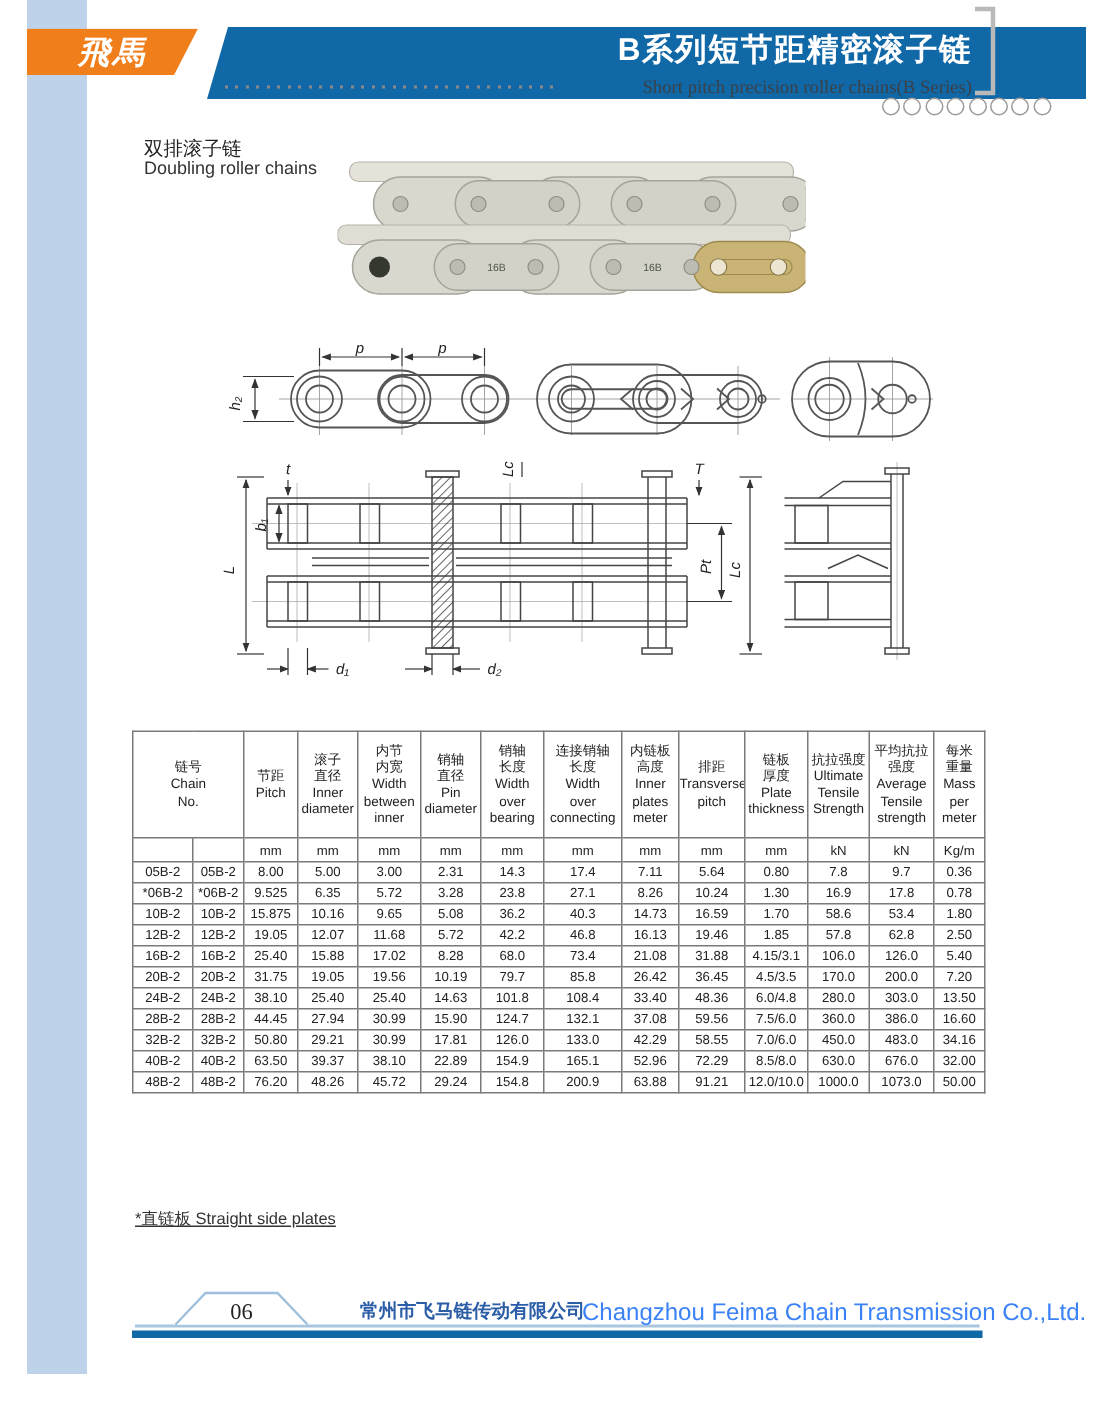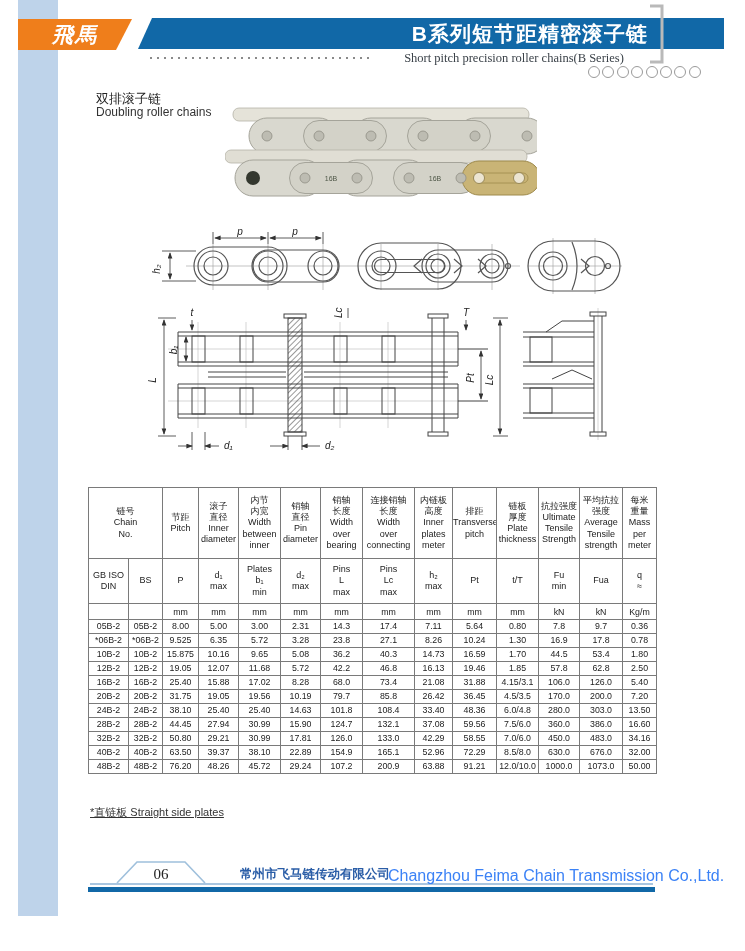--- a/index.html
+++ b/index.html
@@ -7,26 +7,26 @@
   #page{position:relative;width:745px;height:951px;background:#fff;overflow:hidden;padding-left:16px;}
 
   
   .stripe{position:absolute;left:18px;top:0;width:40px;height:916px;background:#bed3ea;}
 
   
   .flag{position:absolute;left:18px;top:19px;width:114px;height:31px;background:#ef7e1b;
         clip-path:polygon(0 0,100% 0,calc(100% - 16px) 100%,0 100%);}
   .flag .logo{position:absolute;left:34px;top:2px;color:#fff;font-family:"DejaVu Serif",serif;
         font-size:21px;font-weight:bold;font-style:italic;letter-spacing:2px;}
-  .band{position:absolute;left:138px;top:18px;width:586px;height:31px;background:#1168a7;
+  .band{position:absolute;left:138px;top:18px;width:586px;height:48px;background:#1168a7;
         clip-path:polygon(14px 0,100% 0,100% 100%,0 100%);}
   .band .title{position:absolute;right:76px;top:0;line-height:31px;color:#fff;font-size:21px;
         font-weight:bold;letter-spacing:1px;}
   .bracket{position:absolute;left:648px;top:4px;}
-  .subtitle{position:absolute;left:380px;top:51px;width:268px;text-align:center;
+  .subtitle{position:absolute;left:380px;top:51px;width:268px;text-align:right;
         font-family:"Liberation Serif",serif;font-size:12.5px;color:#3a4148;}
   .dots{position:absolute;left:150px;top:57px;width:222px;height:2.4px;
         background:repeating-linear-gradient(90deg,#8a8a8a 0 1.8px,transparent 1.8px 7px);}
   .circles{position:absolute;left:588px;top:64px;white-space:nowrap;}
   .circles span{display:inline-block;width:10px;height:10px;border:1.3px solid #9a9a9a;
         border-radius:50%;margin-right:2.4px;background:#fff;}
 
   
   .sec-cn{position:absolute;left:96px;top:90px;font-size:13px;color:#222;}
   .sec-en{position:absolute;left:96px;top:105px;font-size:12px;color:#333;}
@@ -394,48 +394,20 @@
 强度
 Average
 Tensile
 strength</th>
             <th>每米
 重量
 Mass
 per
 meter</th>
           </tr>
-          <tr class="hdr2">
-            <th>GB ISO
-DIN</th>
-            <th>BS</th>
-            <th>P</th>
-            <th>d₁
-max</th>
-            <th>Plates
-b₁
-min</th>
-            <th>d₂
-max</th>
-            <th>Pins
-L
-max</th>
-            <th>Pins
-Lc
-max</th>
-            <th>h₂
-max</th>
-            <th>Pt</th>
-            <th>t/T</th>
-            <th>Fu
-min</th>
-            <th>Fua</th>
-            <th>q
-≈</th>
-          </tr>
           <tr class="units">
             <th></th>
             <th></th>
             <th>mm</th>
             <th>mm</th>
             <th>mm</th>
             <th>mm</th>
             <th>mm</th>
             <th>mm</th>
             <th>mm</th>
@@ -484,21 +456,21 @@
             <td>10B-2</td>
             <td>15.875</td>
             <td>10.16</td>
             <td>9.65</td>
             <td>5.08</td>
             <td>36.2</td>
             <td>40.3</td>
             <td>14.73</td>
             <td>16.59</td>
             <td>1.70</td>
-            <td>44.5</td>
+            <td>58.6</td>
             <td>53.4</td>
             <td>1.80</td>
           </tr>
           <tr>
             <td>12B-2</td>
             <td>12B-2</td>
             <td>19.05</td>
             <td>12.07</td>
             <td>11.68</td>
             <td>5.72</td>
@@ -607,21 +579,21 @@
             <td>676.0</td>
             <td>32.00</td>
           </tr>
           <tr>
             <td>48B-2</td>
             <td>48B-2</td>
             <td>76.20</td>
             <td>48.26</td>
             <td>45.72</td>
             <td>29.24</td>
-            <td>107.2</td>
+            <td>154.8</td>
             <td>200.9</td>
             <td>63.88</td>
             <td>91.21</td>
             <td>12.0/10.0</td>
             <td>1000.0</td>
             <td>1073.0</td>
             <td>50.00</td>
           </tr>
         </tbody>
     </table>

